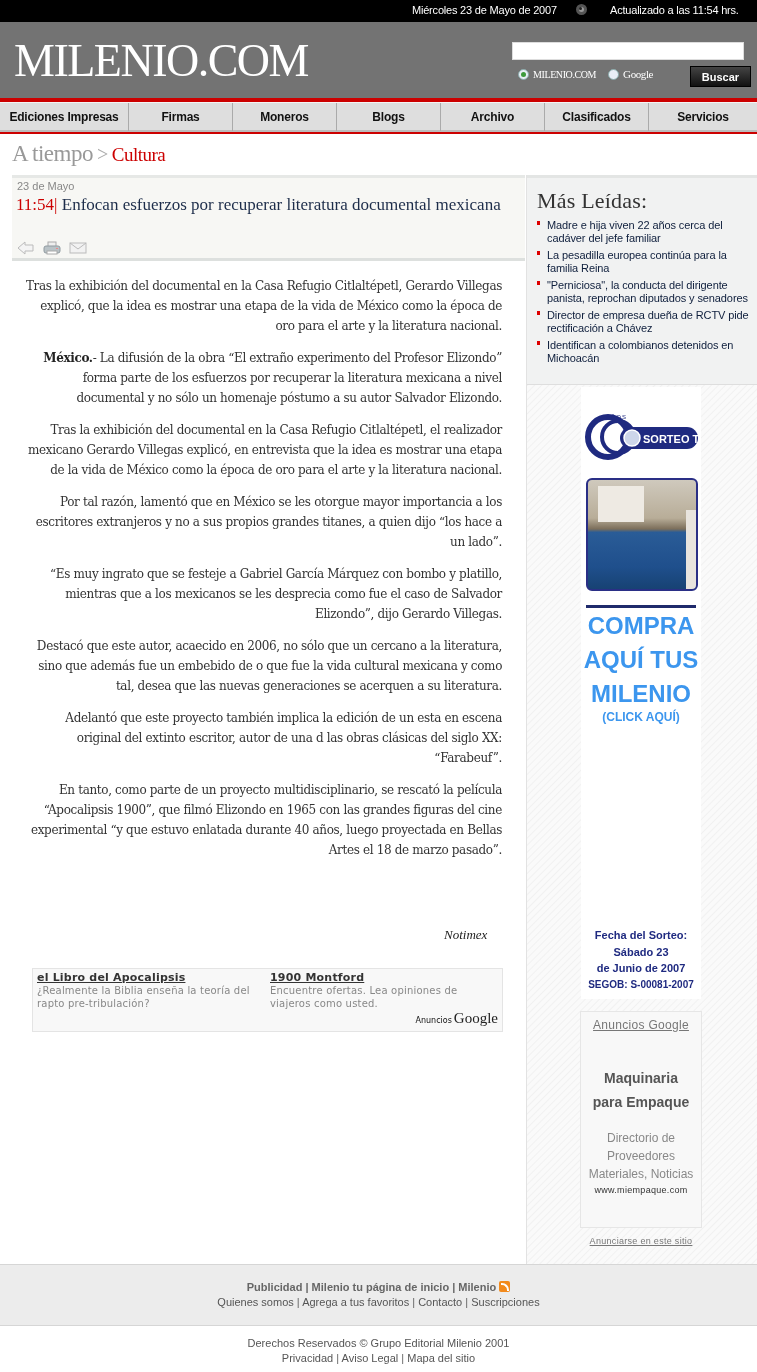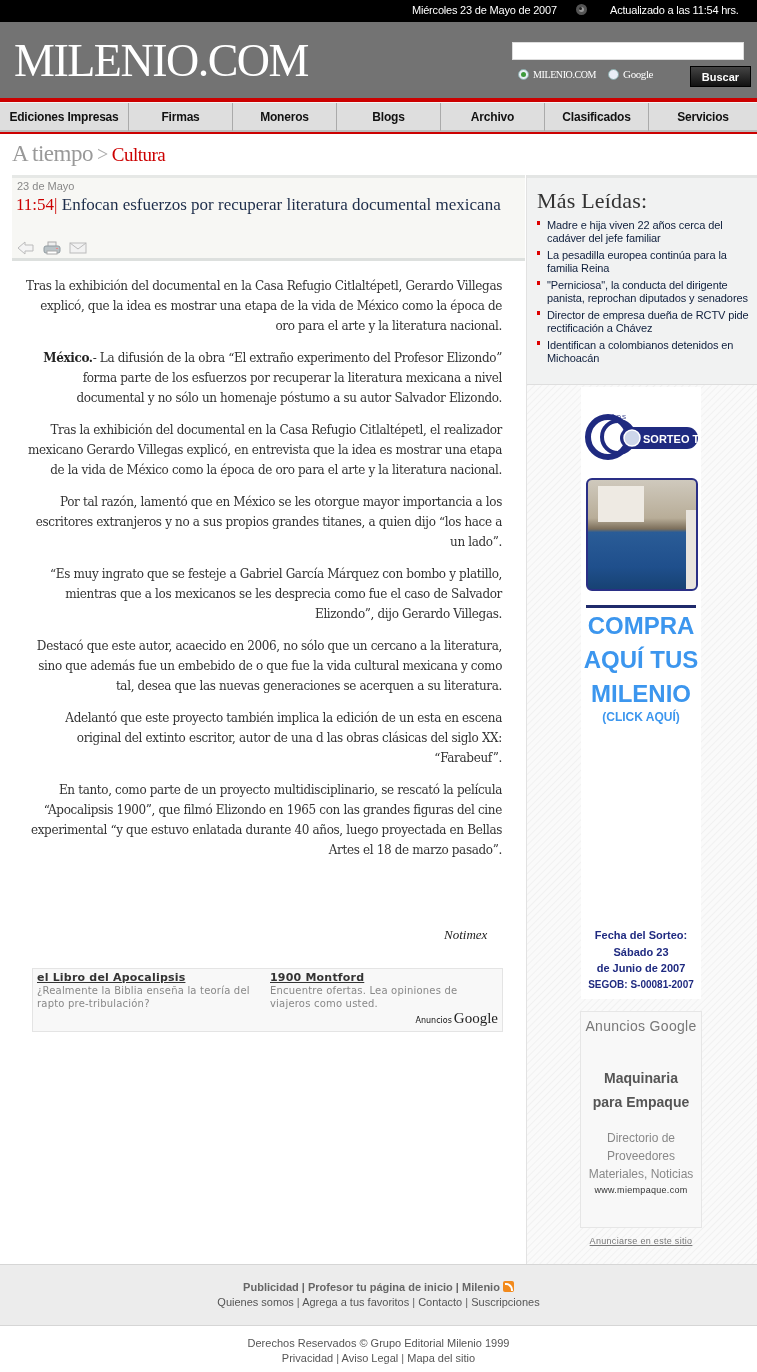--- a/index.html
+++ b/index.html
@@ -66,21 +66,21 @@
   .sorteo-photo { position: absolute; left: 5px; top: 91px; width: 112px; height: 113px; border-radius: 6px; border: 2px solid #2a2f86; background: linear-gradient(#cfc9bd 0%, #b8ad98 35%, #7b6e5a 45%, #2a5c97 48%, #1f4f8c 80%, #174273 100%); overflow: hidden; }
   .sorteo-photo .house { position: absolute; left: 10px; top: 6px; width: 46px; height: 36px; background: #eeeae3; }
   .sorteo-photo .wall { position: absolute; right: 0px; top: 30px; width: 10px; height: 80px; background: #e8e4de; }
   .sorteo-bar { position: absolute; left: 5px; top: 218px; width: 110px; height: 3px; background: #1f2a6b; }
   .sorteo-cta { position: absolute; left: 0; top: 222px; width: 120px; text-align: center; color: #3c96ee; font-weight: bold; font-size: 24px; line-height: 34px; letter-spacing: 0px; }
   .sorteo-click { position: absolute; left: 0; top: 323px; width: 120px; text-align: center; color: #3c96ee; font-weight: bold; font-size: 12px; }
   .sorteo-date { position: absolute; left: 0; top: 540px; width: 120px; text-align: center; color: #1f2a80; font-weight: bold; font-size: 11px; line-height: 16.5px; }
   .sorteo-date .sm { font-size: 10px; }
 
   .gad { position: absolute; left: 53px; top: 836px; width: 122px; height: 217px; background: #f8f8f8; border: 1px solid #e6e6e6; text-align: center; color: #777; }
-  .gad-top { position: absolute; left: 0; top: 6px; width: 120px; font-size: 14px; color: #777; letter-spacing: 0.3px; }
+  .gad-top { position: absolute; left: 0; top: 6px; width: 120px; font-size: 12px; text-decoration: underline; color: #777; letter-spacing: 0.3px; }
   .gad-title { position: absolute; left: 0; top: 54px; width: 120px; font-size: 14px; font-weight: bold; color: #555; line-height: 24px; }
   .gad-text { position: absolute; left: 0; top: 117px; width: 120px; font-size: 12px; color: #888; line-height: 18px; }
   .gad-url { position: absolute; left: 0; top: 173px; width: 120px; font-size: 9px; color: #333; letter-spacing: 0.3px; }
   .gad-bottom { position: absolute; left: 0; top: 224px; width: 120px; font-size: 9px; color: #777; text-decoration: underline; letter-spacing: 0.3px; }
 
   
   .footer1 { position: absolute; left: 0; top: 1264px; width: 757px; height: 62px; background: #ececec; border-top: 1px solid #d6d6d6; border-bottom: 1px solid #d6d6d6; text-align: center; font-size: 11px; color: #555; }
   .f-row1 { position: absolute; left: 0; top: 16px; width: 757px; font-weight: bold; color: #666; }
   .f-row2 { position: absolute; left: 0; top: 31px; width: 757px; color: #555; }
   .rss { display: inline-block; width: 11px; height: 11px; background: #f28a1c; border-radius: 2px; vertical-align: -1px; margin-left: 3px; position: relative; }
@@ -227,36 +227,36 @@
     </div>
     <div class="gad-url">www.miempaque.com</div>
     <div class="gad-bottom">Anunciarse en este sitio</div>
   </div>
 </div>
 
 <div class="footer1">
   <div class="f-row1">
     <span>Publicidad</span>
     <span class="sep-bar"> | </span>
-    <span>Profesor tu página de inicio</span>
+    <span>Milenio tu página de inicio</span>
     <span class="sep-bar"> | </span>
     <span>Milenio</span><span class="rss"></span>
   </div>
   <div class="f-row2">
     <span>Quienes somos</span>
     <span class="sep-bar"> | </span>
     <span>Agrega a tus favoritos</span>
     <span class="sep-bar"> | </span>
     <span>Contacto</span>
     <span class="sep-bar"> | </span>
     <span>Suscripciones</span>
   </div>
 </div>
 <div class="footer2">
-  <div>Derechos Reservados © Grupo Editorial Milenio 1999</div>
+  <div>Derechos Reservados © Grupo Editorial Milenio 2001</div>
   <div>
     <span>Privacidad</span>
     <span class="sep-bar"> | </span>
     <span>Aviso Legal</span>
     <span class="sep-bar"> | </span>
     <span>Mapa del sitio</span>
   </div>
 </div>
 
 </body></html>

